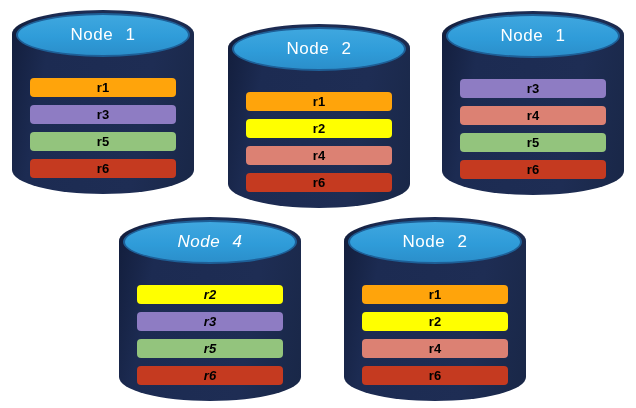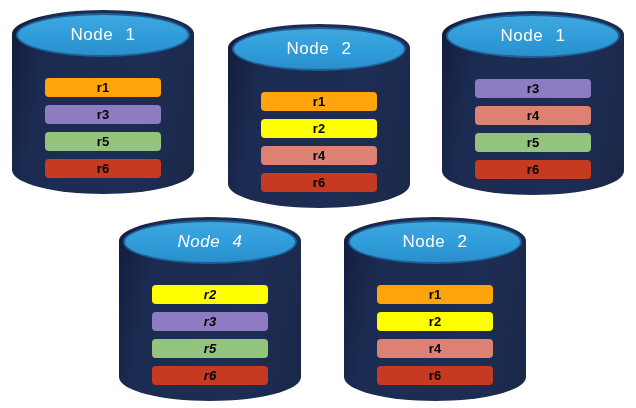--- a/index.html
+++ b/index.html
@@ -48,21 +48,21 @@
   }
 
   .bars {
     position: absolute;
     top: 68px; left: 0; right: 0;
     display: flex; flex-direction: column;
     align-items: center;
     gap: 8px;
   }
   .replica {
-    width: 116px; height: 19px;
+    width: 146px; height: 19px;
     border-radius: 4px;
     display: flex; align-items: center; justify-content: center;
     font-size: 13px;
     font-weight: bold;
     color: #000000;
     line-height: 19px;
   }
 </style>
 </head>
 <body>

